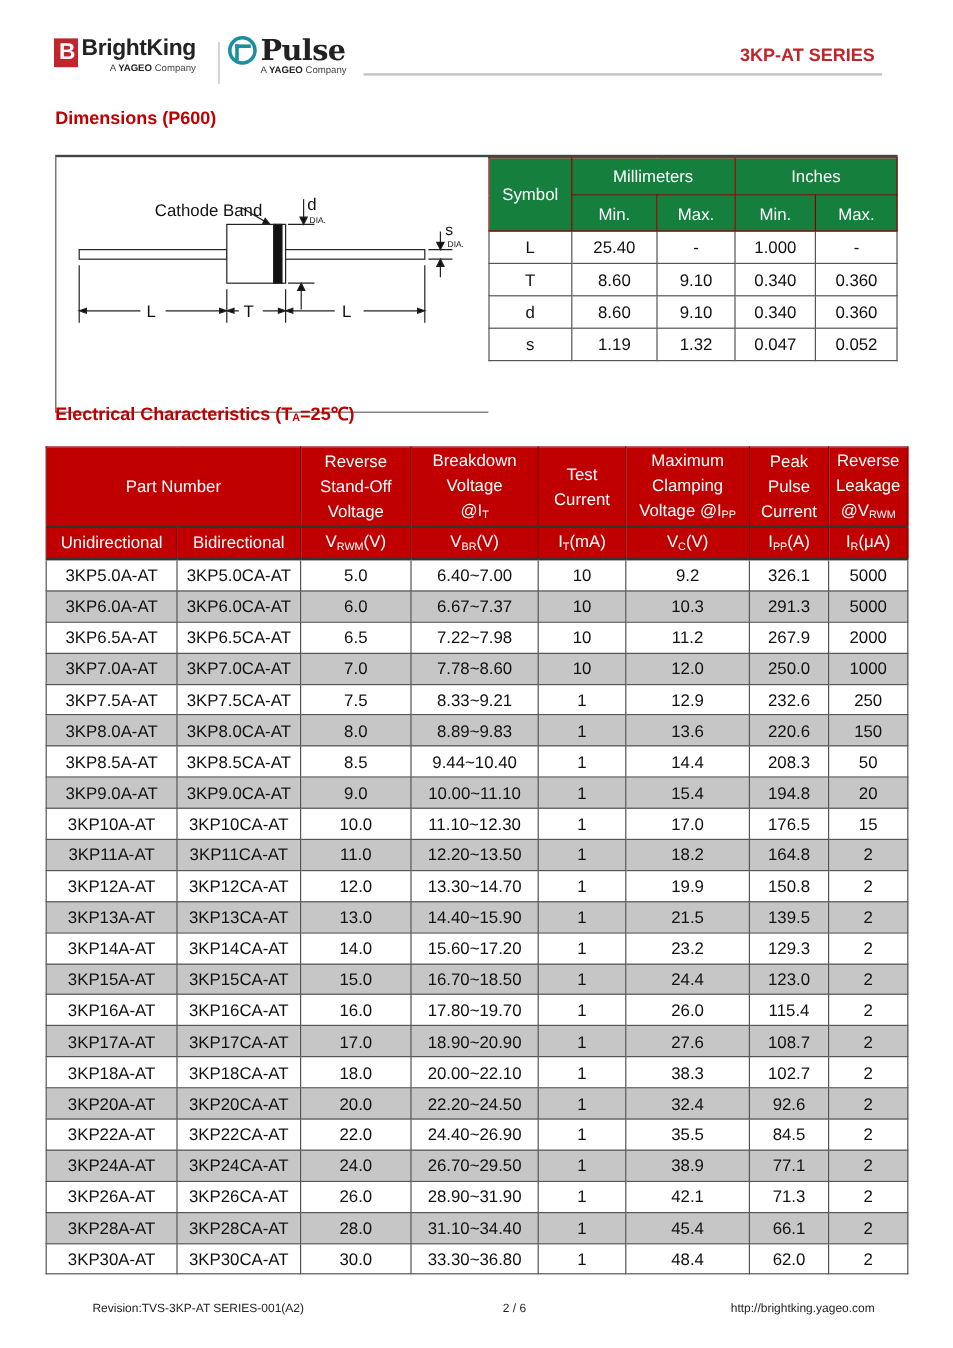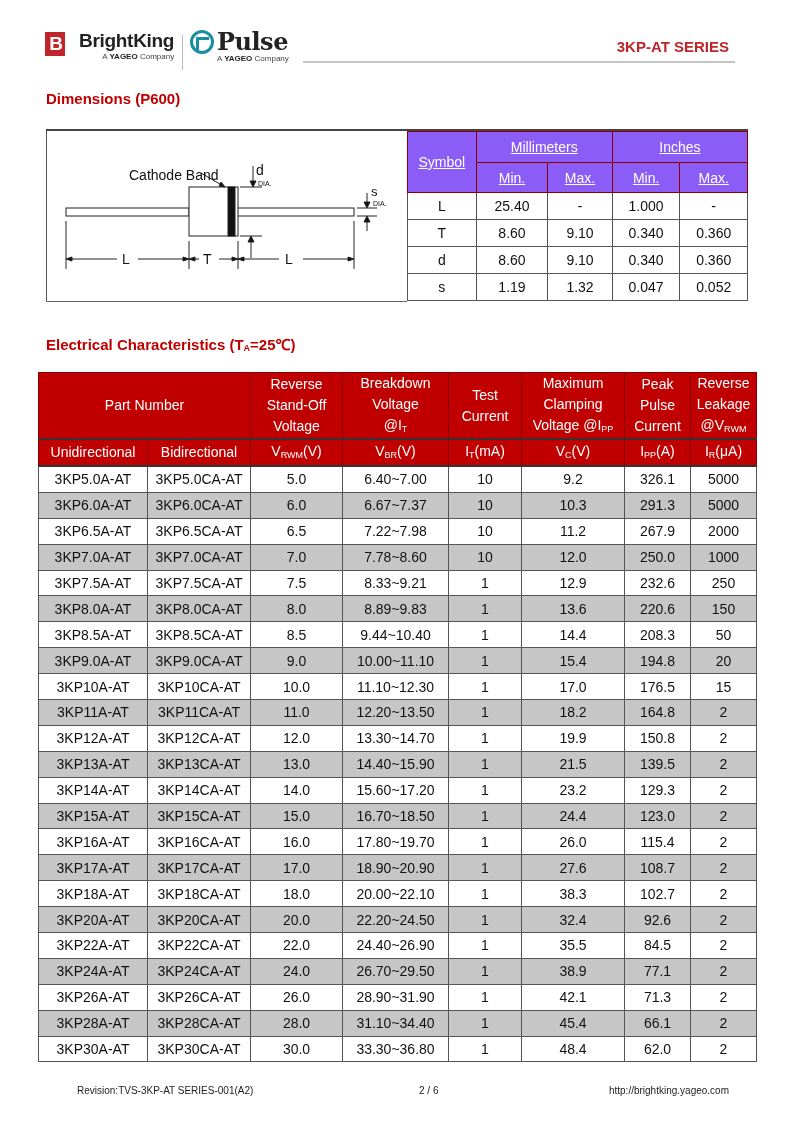--- a/index.html
+++ b/index.html
@@ -1,42 +1,42 @@
 <!DOCTYPE html>
 <html><head>
 <meta charset="utf-8">
 <style>
   html, body { margin:0; padding:0; background:#fff; }
   body { width:794px; height:1123px; position:relative; font-family:"Liberation Sans", sans-serif; color:#111; overflow:hidden; }
   .header { position:absolute; left:0; top:0; width:794px; height:70px; }
   .logo-bk { position:absolute; left:45px; top:32px; display:flex; align-items:flex-start; }
   .bk-mark { width:20px; height:24px; background:#c0252b; color:#fff; font-weight:bold; font-size:19px; line-height:24px; text-align:center; letter-spacing:-2px; }
-  .bk-text { margin-left:14px; }
+  .bk-text { margin-left:3px; }
   .bk-name { font-size:19px; font-weight:bold; color:#222; line-height:18px; letter-spacing:-0.3px; }
   .bk-sub { font-size:8px; color:#444; text-align:right; margin-top:2px; }
   .bk-sub b, .pl-sub b { font-weight:bold; color:#222; }
   .logo-sep { position:absolute; left:182px; top:35px; width:1px; height:35px; background:#bbb; }
   .logo-pl { position:absolute; left:190px; top:30px; display:flex; align-items:flex-start; }
   .pl-circle { width:24px; height:24px; border:3px solid #1b8fa0; border-radius:50%; box-sizing:border-box; position:relative; }
   .pl-circle::after { content:""; position:absolute; left:3px; top:4px; width:10px; height:10px; border-top:3px solid #1b8fa0; border-left:3px solid #1b8fa0; }
   .pl-text { margin-left:3px; }
   .pl-name { font-size:24px; font-weight:bold; color:#222; font-family:"DejaVu Serif", serif; line-height:24px; letter-spacing:-0.5px; }
   .pl-sub { font-size:8px; color:#444; margin-top:0px; }
   .header-rule { position:absolute; left:303px; top:61px; width:432px; height:2px; background:#c5c5c5; }
   .series-title { position:absolute; right:65px; top:38px; font-size:15px; font-weight:bold; color:#c0252b; }
 
   .section-title { position:absolute; left:46px; font-size:15px; font-weight:bold; color:#c00000; }
   .section-title sub { font-size:9px; vertical-align:baseline; position:relative; top:1px; }
 
   .dim-wrap { position:absolute; left:46px; top:129px; width:702px; height:171px; border-top:2px solid #444; }
-  .dim-draw { position:absolute; left:0; top:0; width:361px; height:171px; border-left:1px solid #555; border-bottom:1px solid #666; box-sizing:border-box; }
+  .dim-draw { position:absolute; left:0; top:0; width:361px; height:213px; border-left:1px solid #555; border-bottom:1px solid #666; box-sizing:border-box; }
   .dim-draw svg { position:absolute; left:0; top:0; }
   .dim-table { position:absolute; left:361px; top:0; border-collapse:collapse; }
   .dim-table td, .dim-table th { font-size:14px; text-align:center; border:1px solid #555; padding:0; }
-  .dim-table th { background:#8b5cf6; color:#fff; font-weight:normal; border-color:#8a0000;text-decoration:underline; }
+  .dim-table th { background:#15803d; color:#fff; font-weight:normal; border-color:#8a0000; }
   .dim-table td { height:26px; }
 
   .ec-table { position:absolute; left:38px; top:372px; border-collapse:collapse; table-layout:fixed; }
   .ec-table th { background:#c00000; color:#fff; font-weight:normal; font-size:14px; padding:0; border:1px solid #8a0000; line-height:21px; }
   .ec-table th sub { font-size:9px; vertical-align:baseline; position:relative; top:2px; }
   .ec-table td { font-size:14px; text-align:center; height:24.9px; padding:0; border:1px solid #555; }
   .ec-table tr.alt td { background:#c6c6c6; }
   .ec-table tr.hdr2 th { height:25px; border-top:2px solid #333; border-bottom:2px solid #333; }
 
   .footer { position:absolute; top:1085px; font-size:10px; color:#222;margin-left:31px; }

